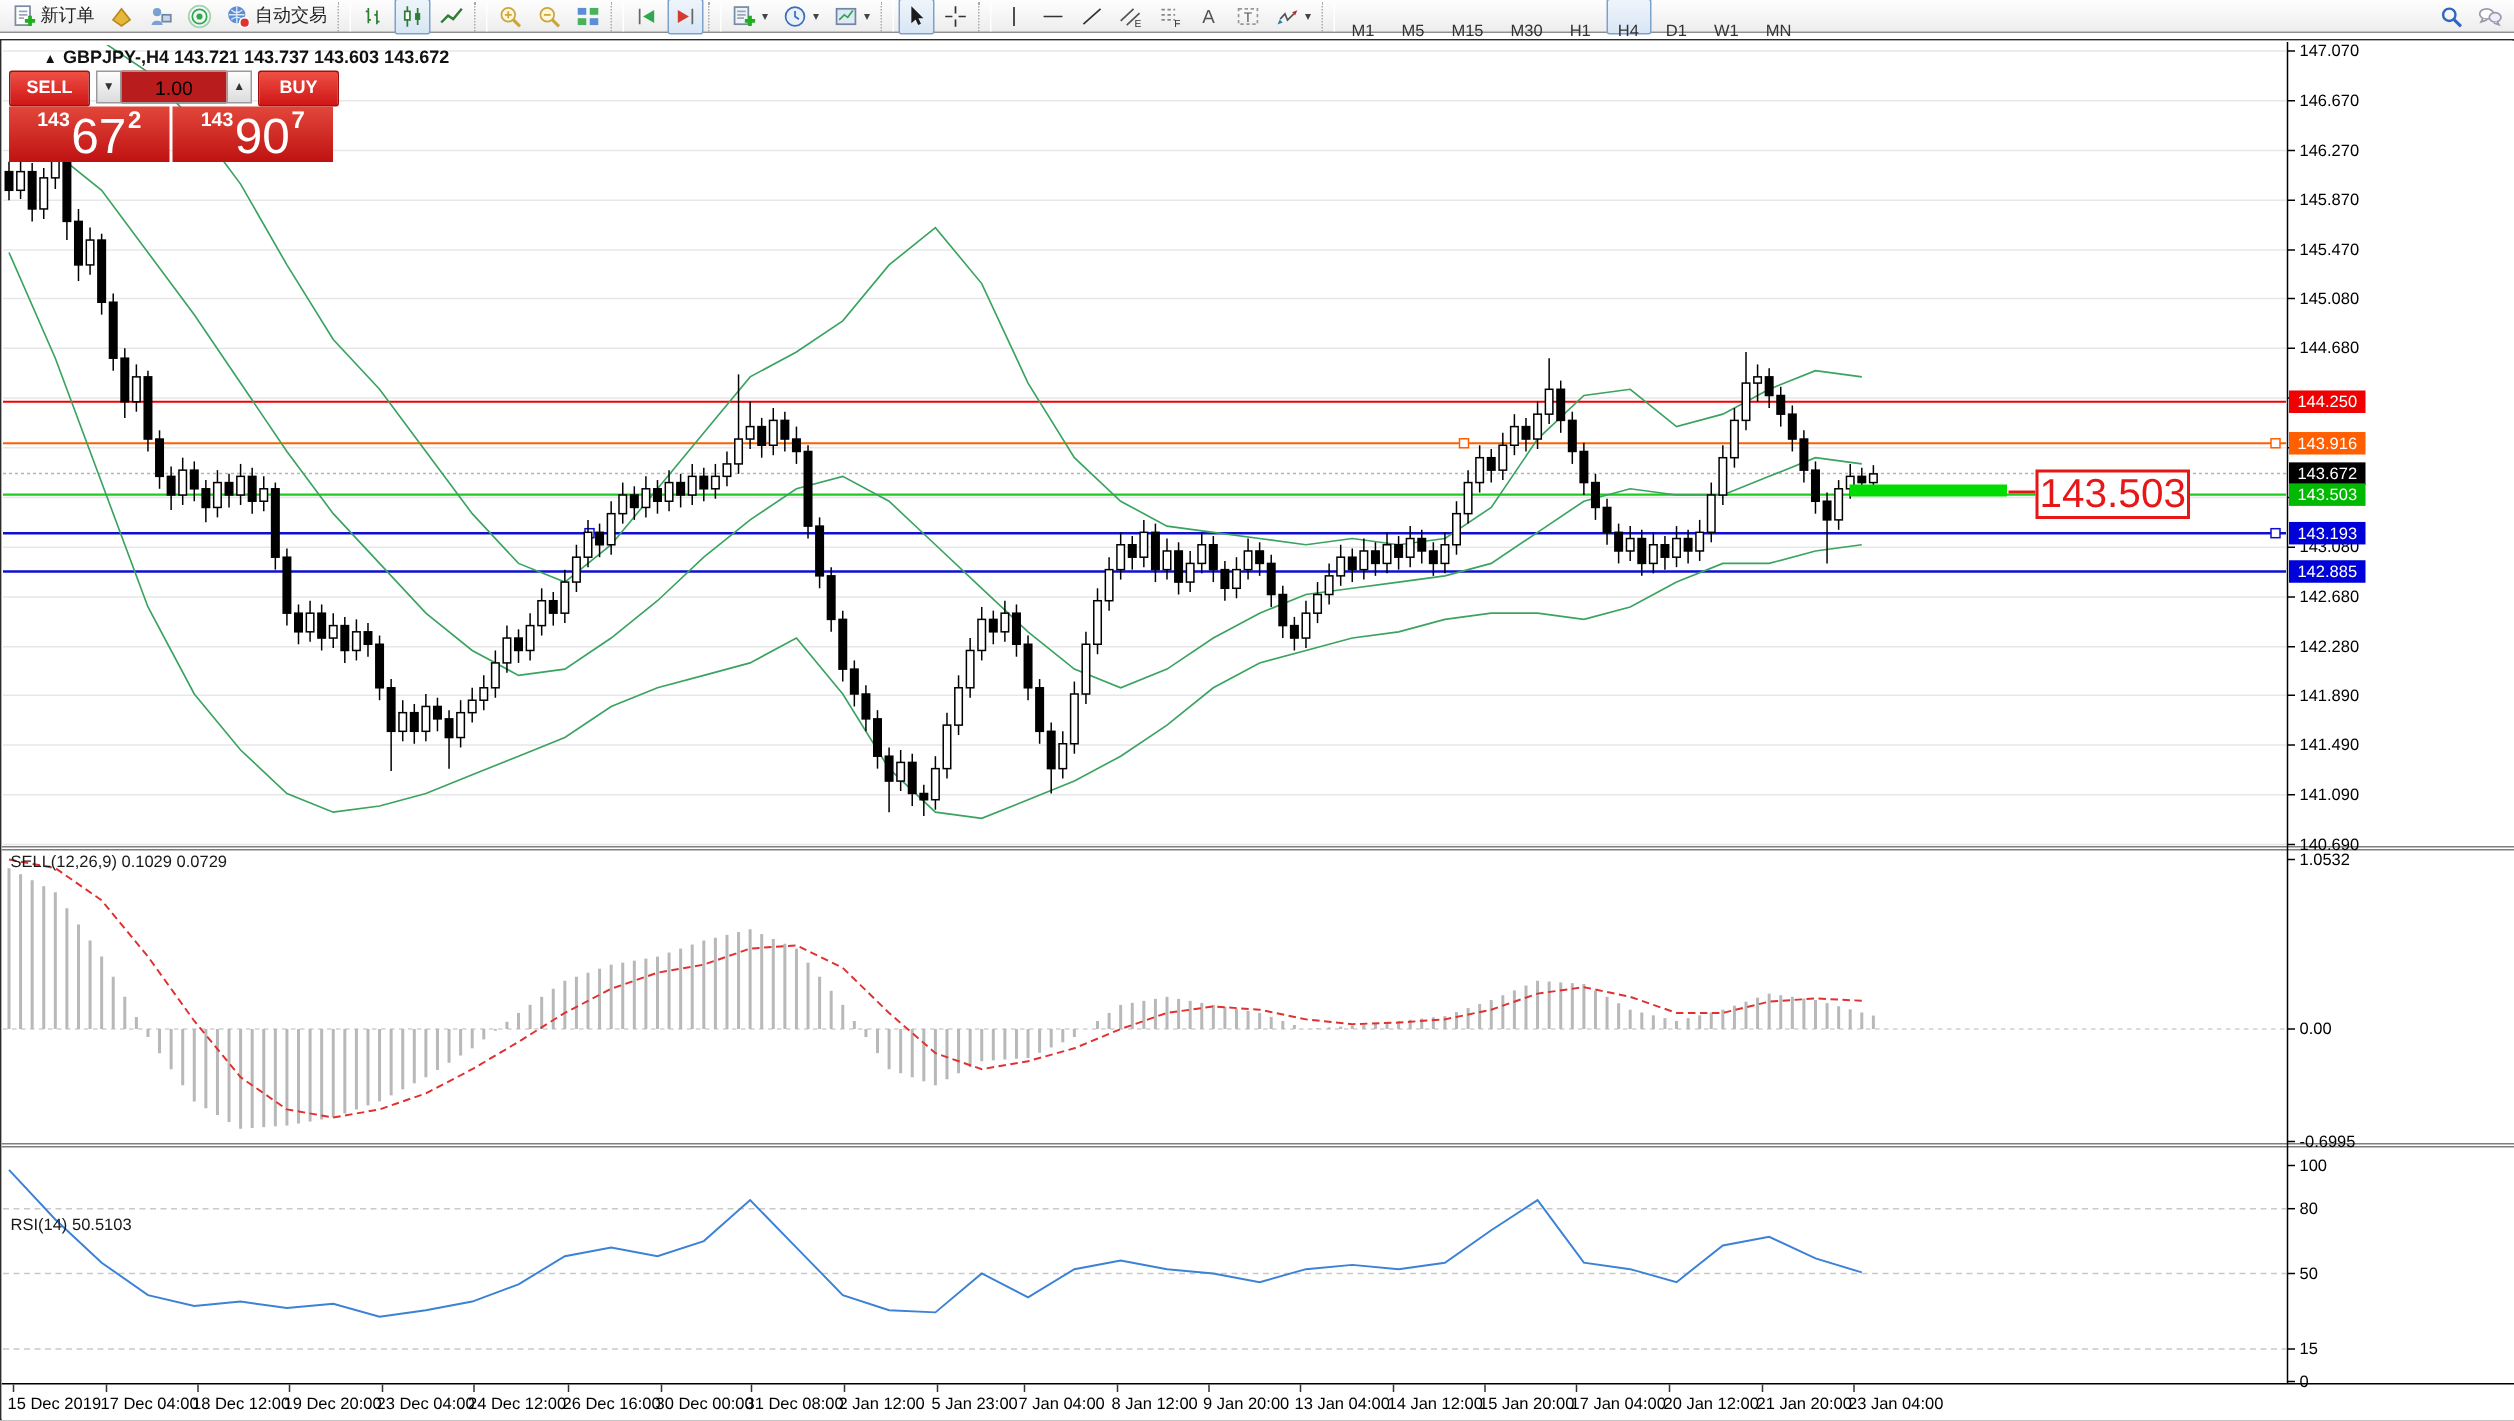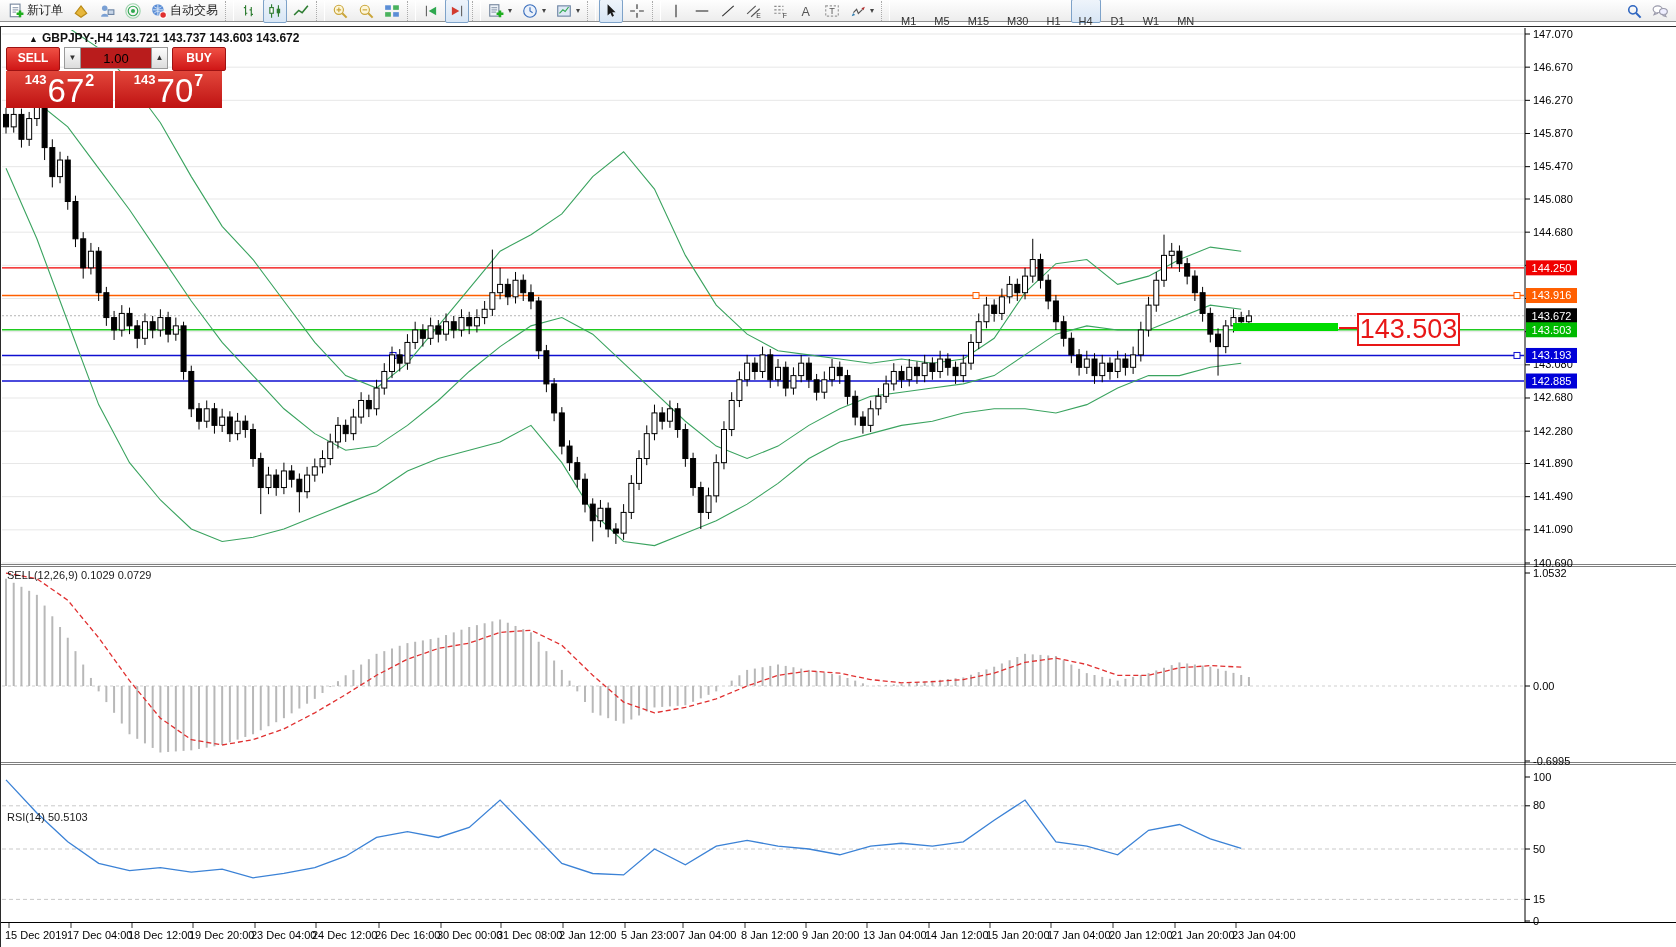--- a/index.html
+++ b/index.html
@@ -1000,21 +1000,21 @@
         <div class="tp-btn tp-buy">BUY</div>
       </div>
       <div class="tp-row2">
         <div class="tp-price">
           <span class="base">143</span>
           <span class="big">67</span>
           <span class="sup">2</span>
         </div>
         <div class="tp-price">
           <span class="base">143</span>
-          <span class="big">70</span>
+          <span class="big">90</span>
           <span class="sup">7</span>
         </div>
       </div>
     </div>
 
     <div class="ind-label macd-label">
       <span>SELL(12,26,9)</span>
       <span>0.1029</span>
       <span>0.0729</span>
     </div>

